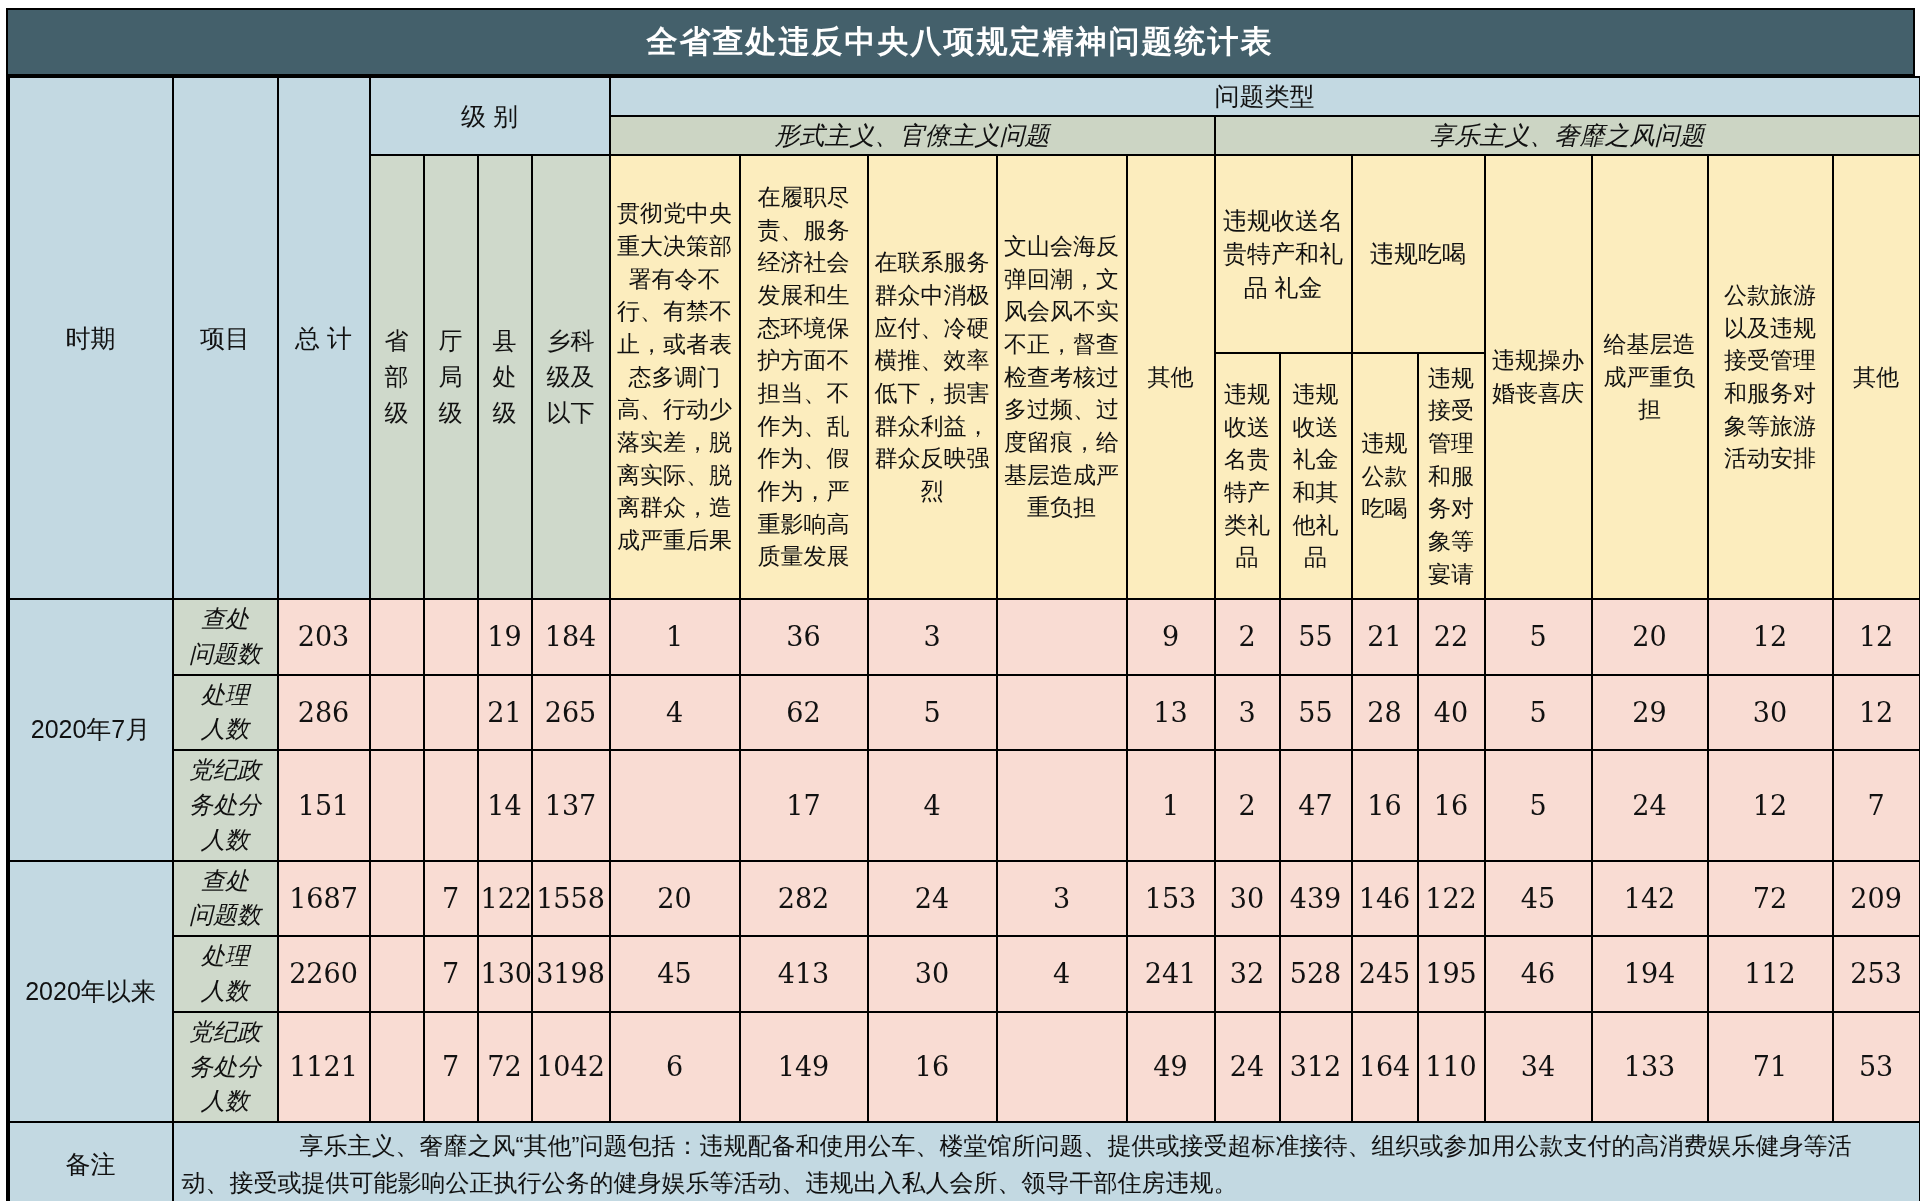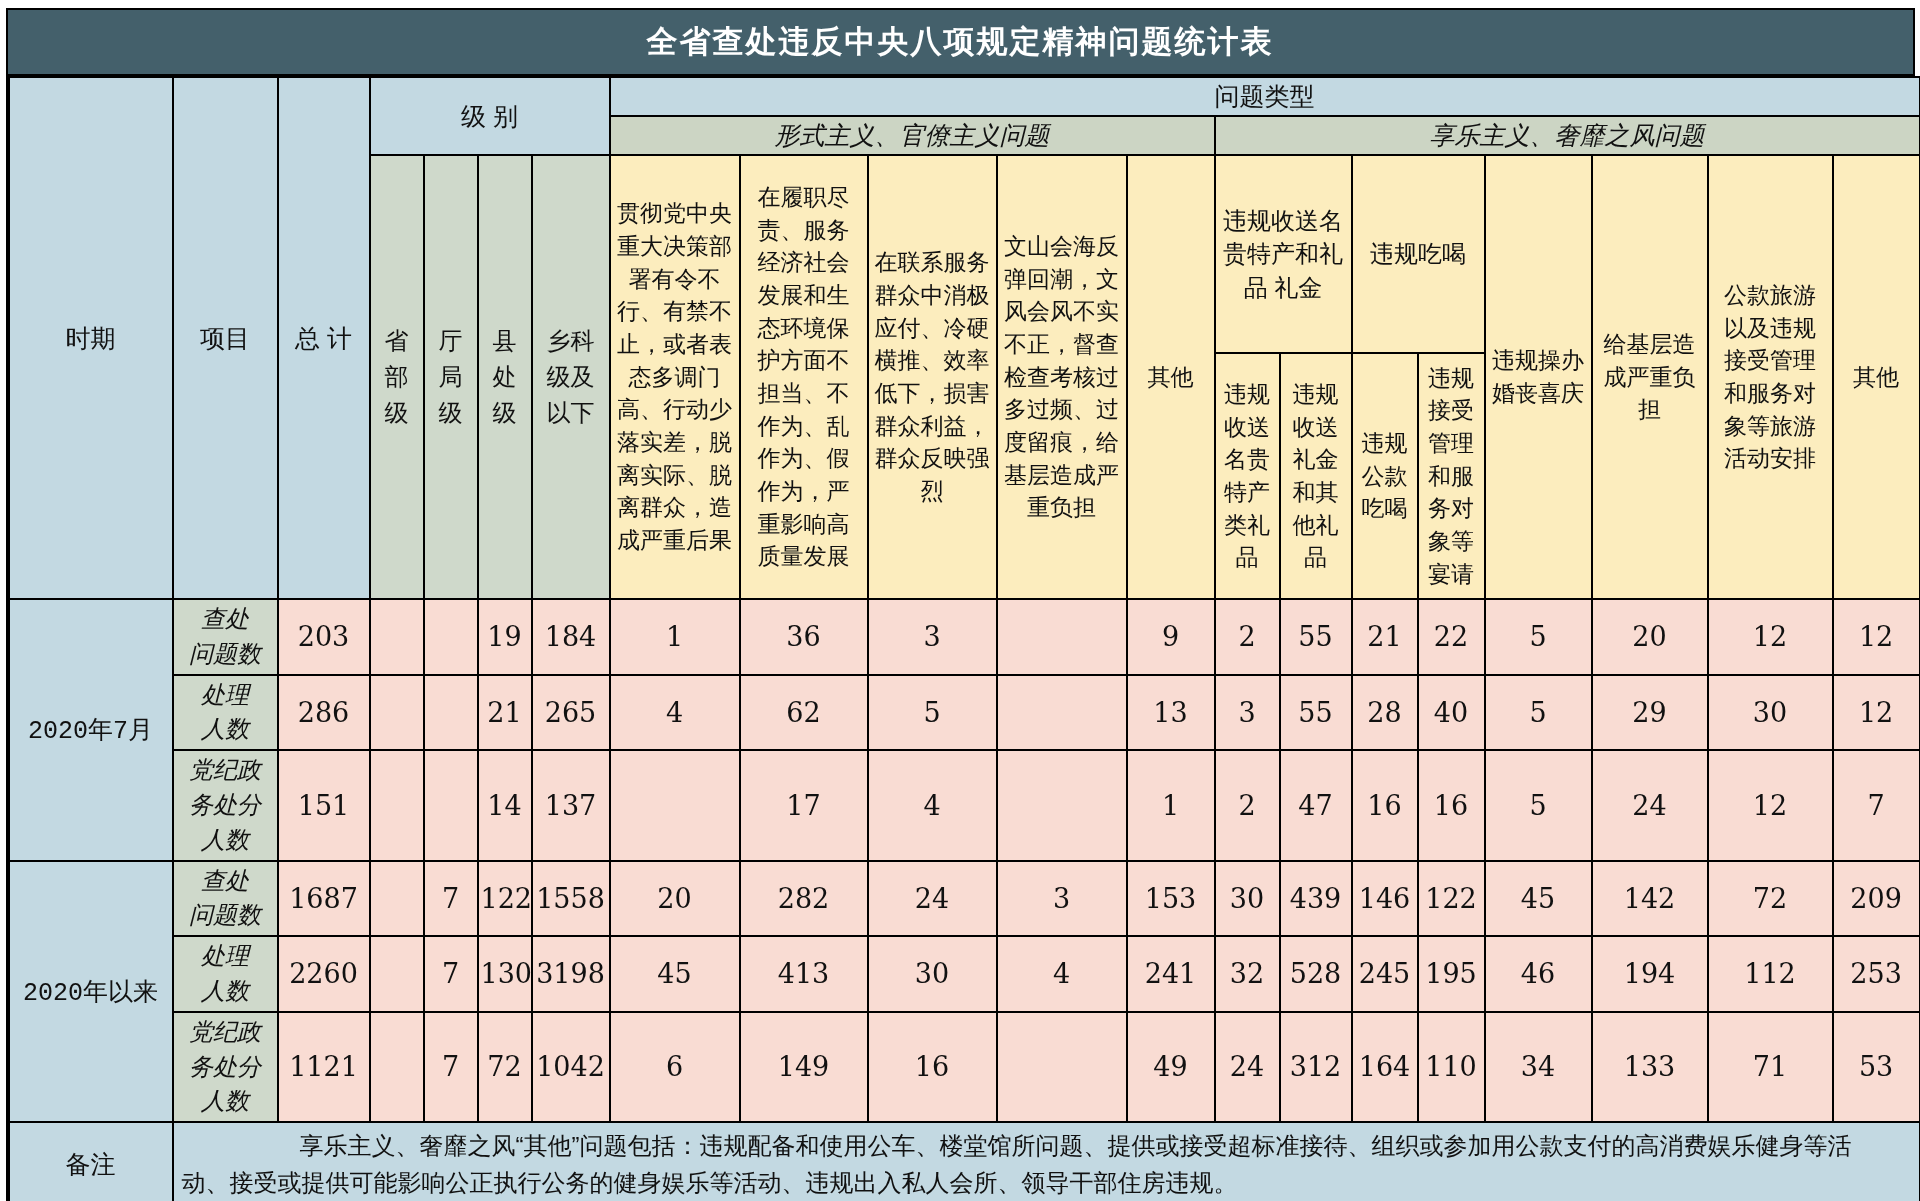--- a/index.html
+++ b/index.html
@@ -18,21 +18,21 @@
   .blue  { background:#c3d9e2; }
   .sage  { background:#cfd9cb; }
   .band  { background:#ccd5c4;font-style:italic; }
   .cream { background:#fcedbe; }
   .pink  { background:#f9dcd3; }
   .hdr     { font-size:25px; }
   .grphdr  { font-size:24px; line-height:1.4; word-break:break-all; padding:4px 7px; }
   .longhdr { font-size:23px; line-height:1.42; padding:4px 6px; word-break:break-all; }
   .pre     { white-space:pre-line; line-height:1.5; font-size:24px; }
   .num     { font-family:"DejaVu Serif","Liberation Serif",serif; font-size:27px; }
-  .period  { font-family:Liberation Mono, monospace; font-size:25px; }
+  .period  { font-family:Liberation Sans, sans-serif; font-size:25px; }
   .item    { font-size:24px; line-height:1.45; white-space:pre-line;font-style:italic; }
   .remark-text {
     text-align:left; font-size:24px; line-height:1.55;
     padding:4px 28px 4px 8px; text-indent:118px; word-break:break-all;
   }
 </style>
 </head>
 <body>
 
 <div class="sheet">

